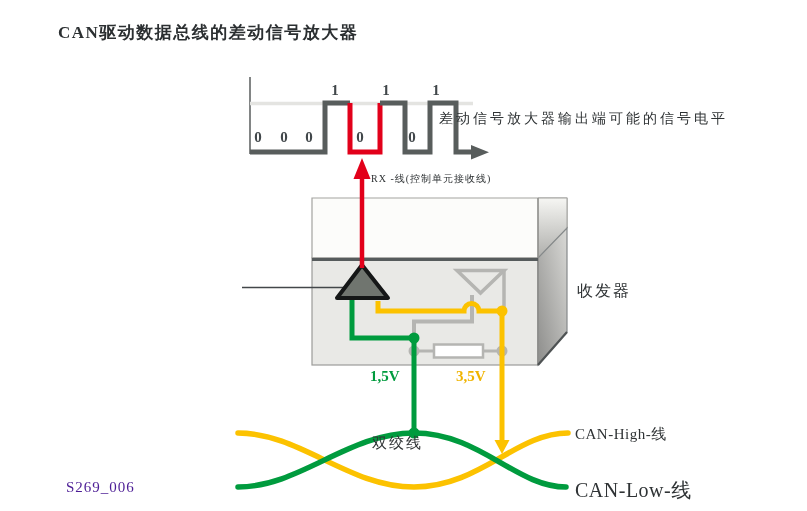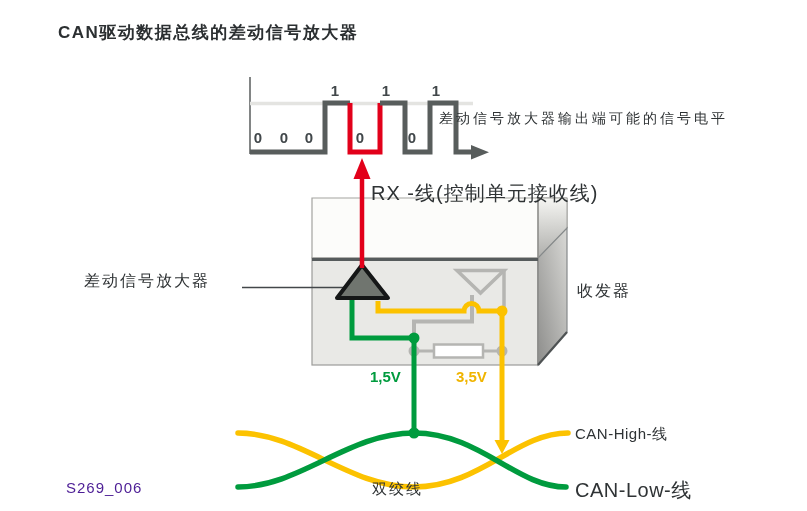--- a/index.html
+++ b/index.html
@@ -1,25 +1,25 @@
 <!DOCTYPE html>
 <html><head>
 <meta charset="utf-8">
 <style>
   html,body{margin:0;padding:0;background:#fff;}
   .stage{position:relative;width:773px;height:511px;background:#ffffff;overflow:hidden;
-         font-family:Liberation Sans, sans-serif;}
+         font-family:Liberation Serif, serif;}
   .stage svg{position:absolute;left:0;top:0;}
   .lbl{position:absolute;white-space:nowrap;color:#2f3335;}
   .title{left:58px;top:21px;font-size:17px;font-weight:600;letter-spacing:1.5px;color:#2b2f31;}
   .lbl-output{left:439px;top:110px;font-size:14px;letter-spacing:3px;}
-  .lbl-rx{left:371px;top:180px;font-size:20px;letter-spacing:1px;text-align:center;}
+  .lbl-rx{left:371px;top:172px;font-size:10px;letter-spacing:1px;text-align:center;}
   .lbl-amp{left:84px;top:271px;font-size:16px;letter-spacing:2px;}
   .lbl-transceiver{left:577px;top:281px;font-size:16px;letter-spacing:2px;text-align:right;}
-  .lbl-twisted{left:372px;top:434px;font-size:15px;letter-spacing:2px;margin-top:46px;}
+  .lbl-twisted{left:372px;top:434px;font-size:15px;letter-spacing:2px;}
   .lbl-canhigh{left:575px;top:425px;font-size:15px;letter-spacing:0.5px;}
   .lbl-canlow{left:575px;top:477px;font-size:20px;letter-spacing:0.5px;}
   .lbl-figid{left:66px;top:479px;font-size:15px;letter-spacing:1px;color:#4c1d95;}
   .bit{position:absolute;width:14px;text-align:center;font-size:15px;font-weight:bold;color:#41474a;}
   .b0{left:251px;top:129px}.b1{left:277px;top:129px}.b2{left:302px;top:129px}
   .b3{left:328px;top:82px}.b4{left:353px;top:129px}.b5{left:379px;top:82px}
   .b6{left:405px;top:129px}.b7{left:429px;top:82px}
   .vlabel{position:absolute;font-size:15px;font-weight:bold;}
   .lbl-vlow{left:370px;top:368px;color:#009b3e;}
   .lbl-vhigh{left:456px;top:368px;color:#f0b400;}
@@ -111,21 +111,20 @@
   <span class="bit b3">1</span>
   <span class="bit b4">0</span>
   <span class="bit b5">1</span>
   <span class="bit b6">0</span>
   <span class="bit b7">1</span>
 
   <div class="lbl lbl-output">差动信号放大器输出端可能的信号电平</div>
   <div class="lbl lbl-rx">RX -线(控制单元接收线)</div>
 
 
-  <div class="lbl lbl-amp">差动信号放大器</div>
   <div class="lbl lbl-transceiver">收发器</div>
 
   <div class="vlabel lbl-vlow">1,5V</div>
   <div class="vlabel lbl-vhigh">3,5V</div>
 
   <div class="lbl lbl-twisted">双绞线</div>
   <div class="lbl lbl-canhigh">CAN-High-线</div>
   <div class="lbl lbl-canlow">CAN-Low-线</div>
   <div class="lbl lbl-figid">S269_006</div>
 

